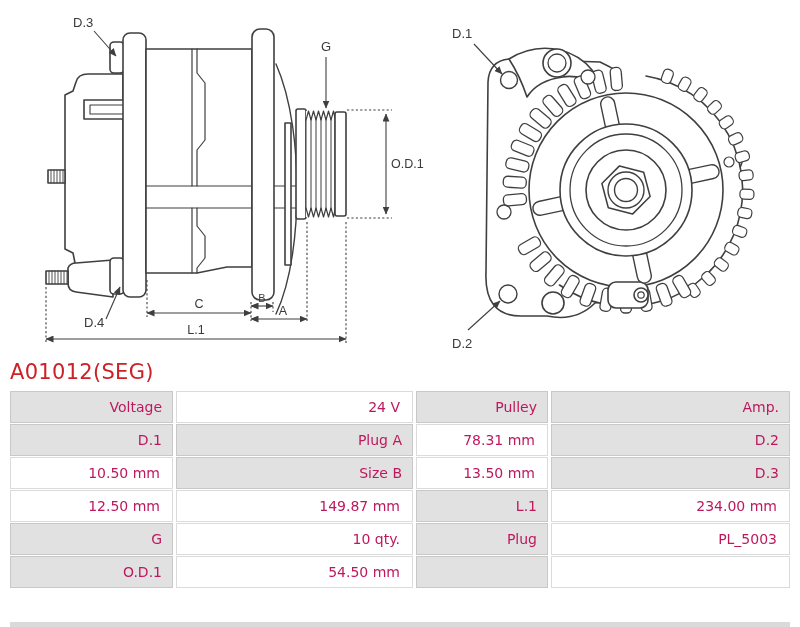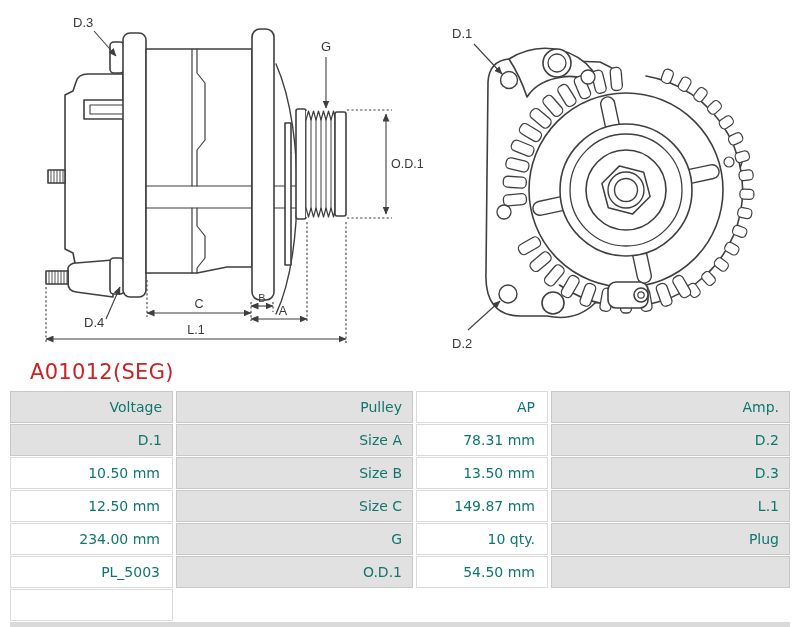--- a/index.html
+++ b/index.html
@@ -9,30 +9,29 @@
   }
   .drawing{position:absolute;top:0;left:0}
   .drawing text{
     font-family:"Liberation Sans",sans-serif;
     fill:#3a3a3a;
   }
   .part-title{
     position:absolute;left:10px;top:358px;height:28px;
     font-size:21px;line-height:28px;color:#cb2127;letter-spacing:.3px;
     font-family:"DejaVu Sans","Liberation Sans",sans-serif;
-    margin-left:20px;
   }
   .spec-table{
     position:absolute;left:10px;top:391px;width:780px;
     display:grid;grid-template-columns:163px 237px 132px 239px;
     grid-auto-rows:30px;gap:3px;
   }
   .cell{
     box-sizing:border-box;height:32px;display:flex;align-items:center;
-    justify-content:flex-end;font-size:14px;color:#0f766e;
+    justify-content:flex-end;font-size:14px;color:#be185d;
   }
   .lbl{background:#e1e1e1;border:1px solid #c8c8c8;padding-right:10px}
   .val{background:#ffffff;border:1px solid #dbdbdb;padding-right:12px}
   .bottom-bar{
     position:absolute;left:10px;top:622px;width:780px;height:5px;background:#dadada;
   }
 </style>
 </head>
 <body>
 
@@ -198,37 +197,36 @@
   <g font-size="13">
     <text x="452" y="38">D.1</text>
     <text x="452" y="348">D.2</text>
   </g>
 </svg>
 
 <div class="part-title">A01012(SEG)</div>
 
 <div class="spec-table">
   <div class="cell lbl">Voltage</div>
+  <div class="cell val">24 V</div>
   <div class="cell lbl">Pulley</div>
-  <div class="cell val">AP</div>
 
   <div class="cell lbl">Amp.</div>
   <div class="cell lbl">D.1</div>
 
-  <div class="cell lbl">Size A</div>
+  <div class="cell lbl">Plug A</div>
   <div class="cell val">78.31 mm</div>
   <div class="cell lbl">D.2</div>
   <div class="cell val">10.50 mm</div>
 
   <div class="cell lbl">Size B</div>
   <div class="cell val">13.50 mm</div>
   <div class="cell lbl">D.3</div>
   <div class="cell val">12.50 mm</div>
 
-  <div class="cell lbl">Size C</div>
   <div class="cell val">149.87 mm</div>
   <div class="cell lbl">L.1</div>
   <div class="cell val">234.00 mm</div>
 
   <div class="cell lbl">G</div>
   <div class="cell val">10 qty.</div>
   <div class="cell lbl">Plug</div>
   <div class="cell val">PL_5003</div>
 
   <div class="cell lbl">O.D.1</div>

